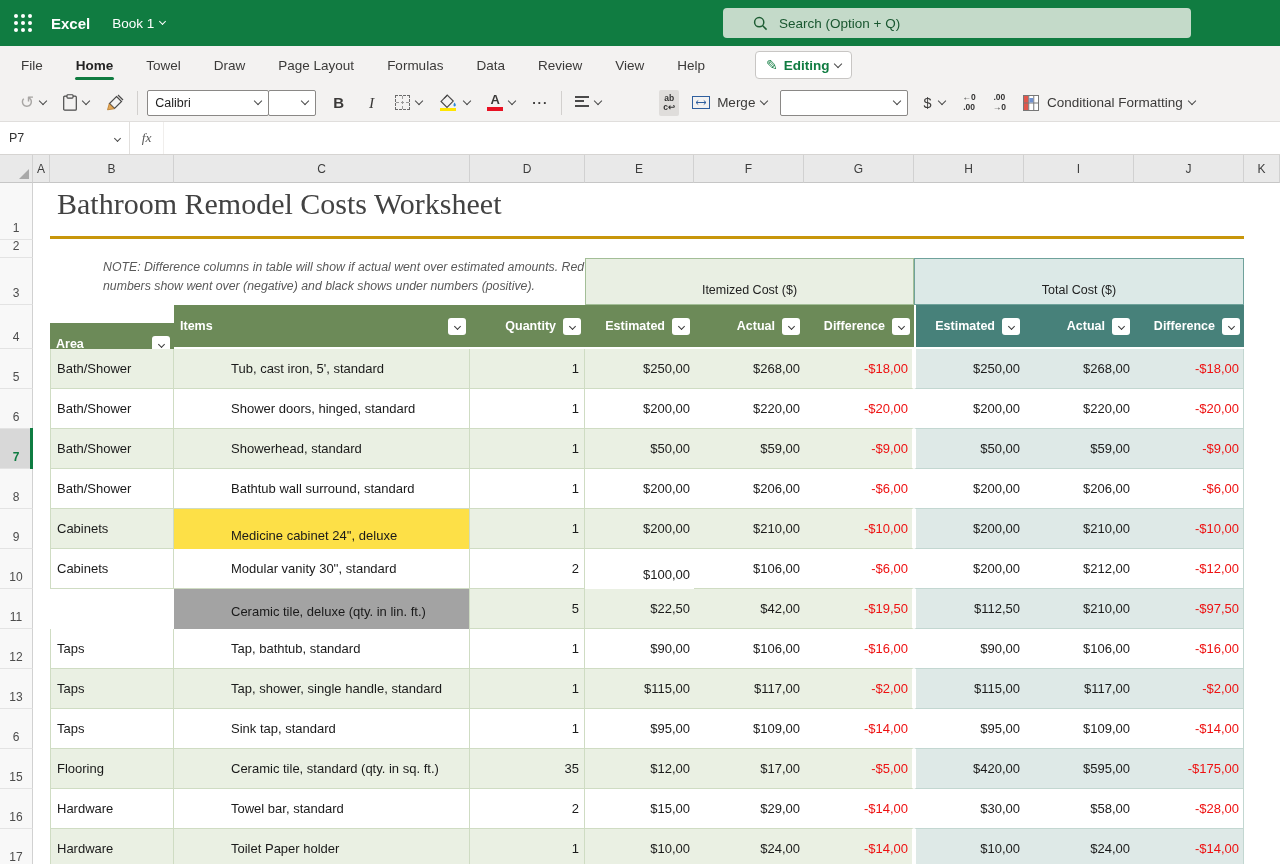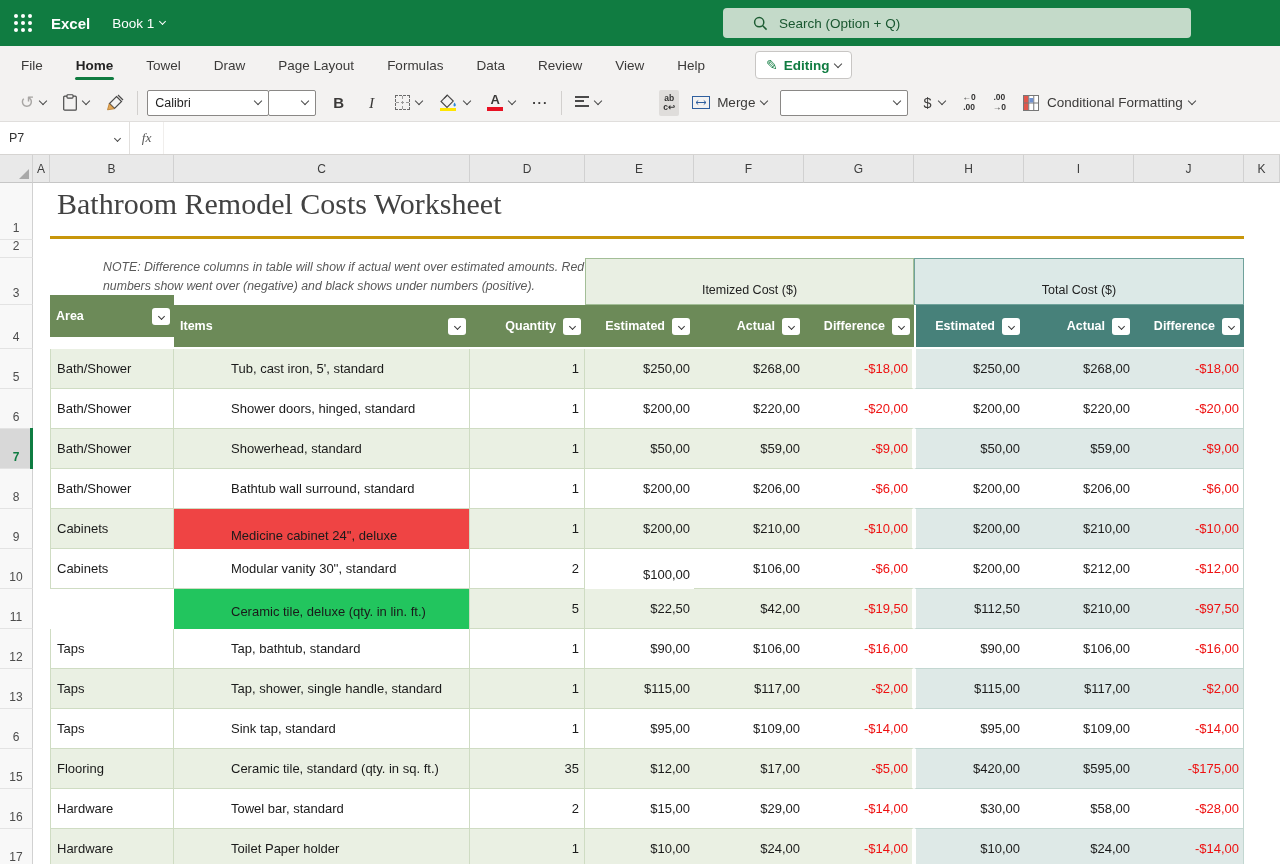--- a/index.html
+++ b/index.html
@@ -294,21 +294,21 @@
       <div class="rowhdr" style="left: 0px; top: 554px; width: 33px; height: 40px;">6</div>
       <div class="rowhdr" style="left: 0px; top: 594px; width: 33px; height: 40px;">15</div>
       <div class="rowhdr" style="left: 0px; top: 634px; width: 33px; height: 40px;">16</div>
       <div class="rowhdr" style="left: 0px; top: 674px; width: 33px; height: 40px;">17</div>
       <div class="title" style="left: 57px; top: 32px; width: 900px; height: 44px;">Bathroom Remodel Costs Worksheet</div>
       <div class="goldrule" style="left: 50px; top: 81px; width: 1194px; height: 3px; background: rgb(200, 150, 11);"></div>
       <div class="note" style="left: 57px; top: 105px; width: 545px; height: 19px;">NOTE: Difference columns in table will show if actual went over estimated amounts. Red</div>
       <div class="note" style="left: 57px; top: 124px; width: 545px; height: 19px;">numbers show went over (negative) and black shows under numbers (positive).</div>
       <div class="band g" style="left: 585px; top: 103px; width: 329px; height: 47px; background: rgb(233, 239, 227);">Itemized Cost ($)</div>
       <div class="band t" style="left: 914px; top: 103px; width: 330px; height: 47px; background: rgb(220, 233, 231);">Total Cost ($)</div>
-      <div class="th sb" style="left: 50px; top: 140px; width: 124px; height: 44px; background: rgb(108, 138, 88);">
+      <div class="th sb" style="left: 50px; top: 168px; width: 124px; height: 44px; background: rgb(108, 138, 88);">
         <span class="thlab">Area</span>
         <span class="fbtn">
           <i class="chev small"></i>
         </span>
       </div>
       <div class="th sb" style="left: 174px; top: 150px; width: 296px; height: 44px; background: rgb(108, 138, 88);">
         <span class="thlab">Items</span>
         <span class="fbtn">
           <i class="chev small"></i>
         </span>
@@ -385,38 +385,38 @@
       <div class="cell al zg bl vr" style="left: 50px; top: 314px; width: 124px; height: 40px; background: rgb(255, 255, 255); padding-left: 6px;">Bath/Shower</div>
       <div class="cell al zg vr" style="left: 174px; top: 314px; width: 296px; height: 40px; background: rgb(255, 255, 255); padding-left: 57px;">Bathtub wall surround, standard</div>
       <div class="cell ar zg vr" style="left: 470px; top: 314px; width: 115px; height: 40px; background: rgb(255, 255, 255); padding-right: 5px;">1</div>
       <div class="cell ar zg" style="left: 585px; top: 314px; width: 109px; height: 40px; background: rgb(255, 255, 255); padding-right: 4px;">$200,00</div>
       <div class="cell ar zg" style="left: 694px; top: 314px; width: 110px; height: 40px; background: rgb(255, 255, 255); padding-right: 4px;">$206,00</div>
       <div class="cell ar zg gwr" style="left: 804px; top: 314px; width: 110px; height: 40px; background: rgb(255, 255, 255); padding-right: 4px; color: rgb(238, 17, 17);">-$6,00</div>
       <div class="cell ar zt" style="left: 914px; top: 314px; width: 110px; height: 40px; background: rgb(255, 255, 255); padding-right: 4px; border-left: 2px solid rgb(255, 255, 255);">$200,00</div>
       <div class="cell ar zt" style="left: 1024px; top: 314px; width: 110px; height: 40px; background: rgb(255, 255, 255); padding-right: 4px;">$206,00</div>
       <div class="cell ar zt jr" style="left: 1134px; top: 314px; width: 110px; height: 40px; background: rgb(255, 255, 255); padding-right: 4px; color: rgb(238, 17, 17);">-$6,00</div>
       <div class="cell al zg bl vr" style="left: 50px; top: 354px; width: 124px; height: 40px; background: rgb(234, 240, 227); padding-left: 6px;">Cabinets</div>
-      <div class="cell al zg vr" style="left: 174px; top: 354px; width: 296px; height: 54px; background: #ef4444; padding-left: 57px;">Medicine cabinet 24'', deluxe</div>
+      <div class="cell al zg vr" style="left: 174px; top: 354px; width: 296px; height: 54px; background: #fde047; padding-left: 57px;">Medicine cabinet 24'', deluxe</div>
       <div class="cell ar zg vr" style="left: 470px; top: 354px; width: 115px; height: 40px; background: rgb(234, 240, 227); padding-right: 5px;">1</div>
       <div class="cell ar zg" style="left: 585px; top: 354px; width: 109px; height: 40px; background: rgb(234, 240, 227); padding-right: 4px;">$200,00</div>
       <div class="cell ar zg" style="left: 694px; top: 354px; width: 110px; height: 40px; background: rgb(234, 240, 227); padding-right: 4px;">$210,00</div>
       <div class="cell ar zg gwr" style="left: 804px; top: 354px; width: 110px; height: 40px; background: rgb(234, 240, 227); padding-right: 4px; color: rgb(238, 17, 17);">-$10,00</div>
       <div class="cell ar zt" style="left: 914px; top: 354px; width: 110px; height: 40px; background: rgb(222, 233, 231); padding-right: 4px; border-left: 2px solid rgb(255, 255, 255);">$200,00</div>
       <div class="cell ar zt" style="left: 1024px; top: 354px; width: 110px; height: 40px; background: rgb(222, 233, 231); padding-right: 4px;">$210,00</div>
       <div class="cell ar zt jr" style="left: 1134px; top: 354px; width: 110px; height: 40px; background: rgb(222, 233, 231); padding-right: 4px; color: rgb(238, 17, 17);">-$10,00</div>
       <div class="cell al zg bl vr" style="left: 50px; top: 394px; width: 124px; height: 40px; background: rgb(255, 255, 255); padding-left: 6px;">Cabinets</div>
       <div class="cell al zg vr" style="left: 174px; top: 394px; width: 296px; height: 40px; background: rgb(255, 255, 255); padding-left: 57px;">Modular vanity 30'', standard</div>
       <div class="cell ar zg vr" style="left: 470px; top: 394px; width: 115px; height: 40px; background: rgb(255, 255, 255); padding-right: 5px;">2</div>
       <div class="cell ar zg" style="left: 585px; top: 394px; width: 109px; height: 52px; background: rgb(255, 255, 255); padding-right: 4px;">$100,00</div>
       <div class="cell ar zg" style="left: 694px; top: 394px; width: 110px; height: 40px; background: rgb(255, 255, 255); padding-right: 4px;">$106,00</div>
       <div class="cell ar zg gwr" style="left: 804px; top: 394px; width: 110px; height: 40px; background: rgb(255, 255, 255); padding-right: 4px; color: rgb(238, 17, 17);">-$6,00</div>
       <div class="cell ar zt" style="left: 914px; top: 394px; width: 110px; height: 40px; background: rgb(255, 255, 255); padding-right: 4px; border-left: 2px solid rgb(255, 255, 255);">$200,00</div>
       <div class="cell ar zt" style="left: 1024px; top: 394px; width: 110px; height: 40px; background: rgb(255, 255, 255); padding-right: 4px;">$212,00</div>
       <div class="cell ar zt jr" style="left: 1134px; top: 394px; width: 110px; height: 40px; background: rgb(255, 255, 255); padding-right: 4px; color: rgb(238, 17, 17);">-$12,00</div>
-      <div class="cell al zg vr" style="left: 174px; top: 434px; width: 296px; height: 45px; background: #22c55e; padding-left: 57px;">Ceramic tile, deluxe (qty. in lin. ft.)</div>
+      <div class="cell al zg vr" style="left: 174px; top: 434px; width: 296px; height: 45px; background: #a3a3a3; padding-left: 57px;">Ceramic tile, deluxe (qty. in lin. ft.)</div>
       <div class="cell ar zg vr" style="left: 470px; top: 434px; width: 115px; height: 40px; background: rgb(234, 240, 227); padding-right: 5px;">5</div>
       <div class="cell ar zg" style="left: 585px; top: 434px; width: 109px; height: 40px; background: rgb(234, 240, 227); padding-right: 4px;">$22,50</div>
       <div class="cell ar zg" style="left: 694px; top: 434px; width: 110px; height: 40px; background: rgb(234, 240, 227); padding-right: 4px;">$42,00</div>
       <div class="cell ar zg gwr" style="left: 804px; top: 434px; width: 110px; height: 40px; background: rgb(234, 240, 227); padding-right: 4px; color: rgb(238, 17, 17);">-$19,50</div>
       <div class="cell ar zt" style="left: 914px; top: 434px; width: 110px; height: 40px; background: rgb(222, 233, 231); padding-right: 4px; border-left: 2px solid rgb(255, 255, 255);">$112,50</div>
       <div class="cell ar zt" style="left: 1024px; top: 434px; width: 110px; height: 40px; background: rgb(222, 233, 231); padding-right: 4px;">$210,00</div>
       <div class="cell ar zt jr" style="left: 1134px; top: 434px; width: 110px; height: 40px; background: rgb(222, 233, 231); padding-right: 4px; color: rgb(238, 17, 17);">-$97,50</div>
       <div class="cell al zg bl vr" style="left: 50px; top: 474px; width: 124px; height: 40px; background: rgb(255, 255, 255); padding-left: 6px;">Taps</div>
       <div class="cell al zg vr" style="left: 174px; top: 474px; width: 296px; height: 40px; background: rgb(255, 255, 255); padding-left: 57px;">Tap, bathtub, standard</div>
       <div class="cell ar zg vr" style="left: 470px; top: 474px; width: 115px; height: 40px; background: rgb(255, 255, 255); padding-right: 5px;">1</div>

